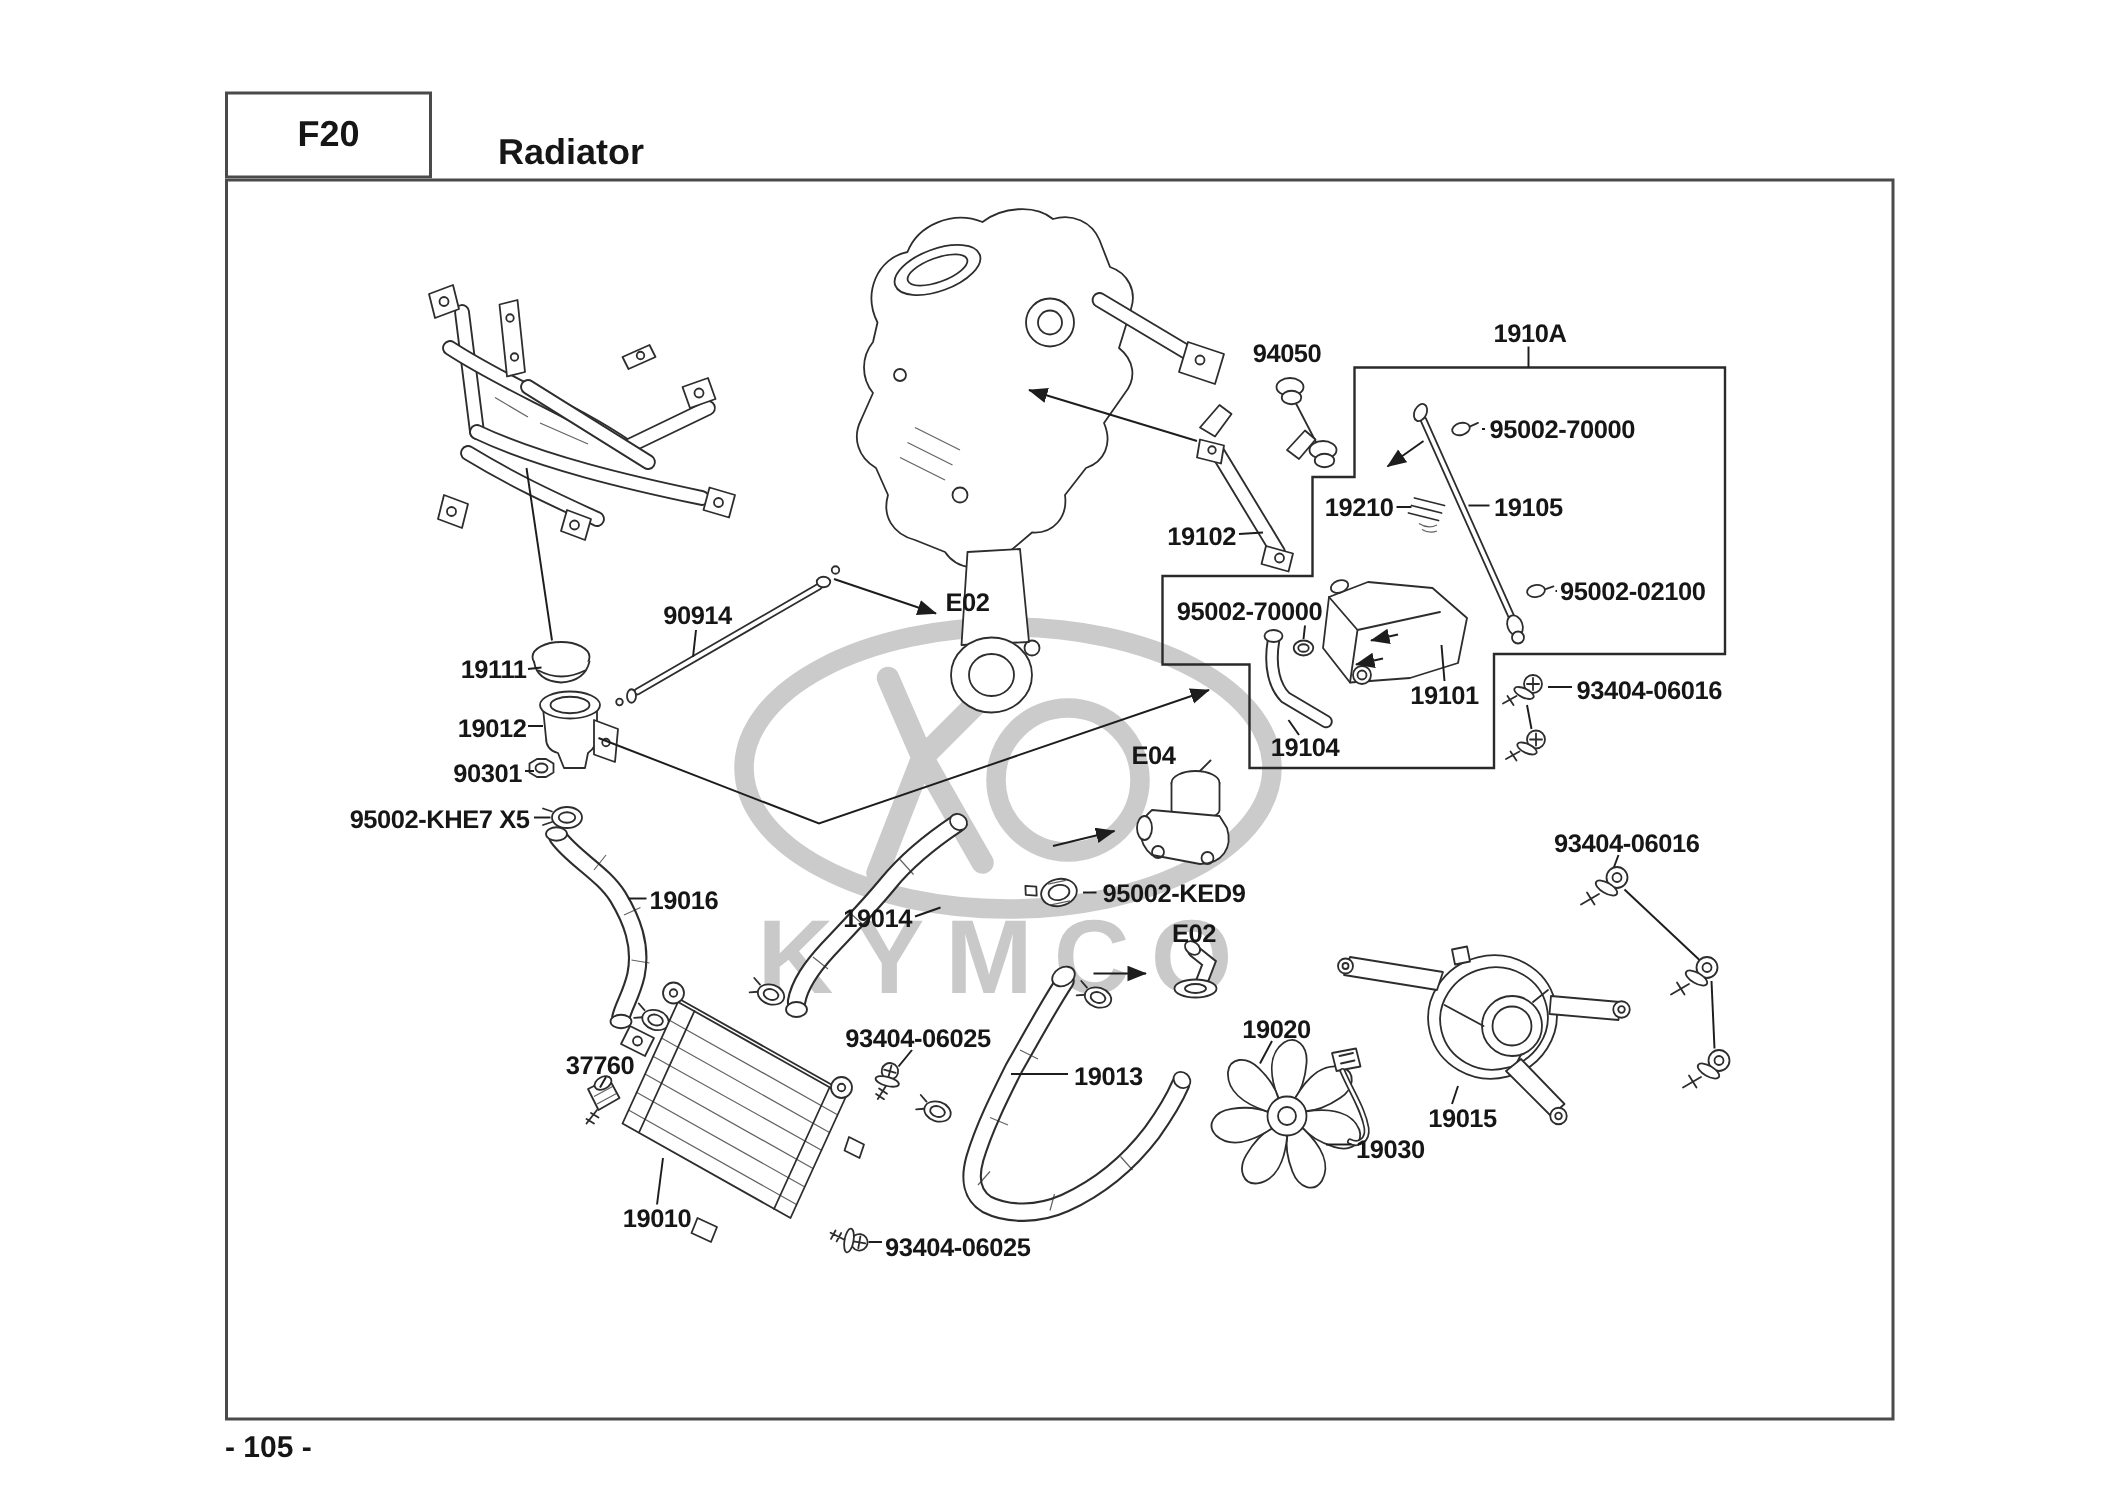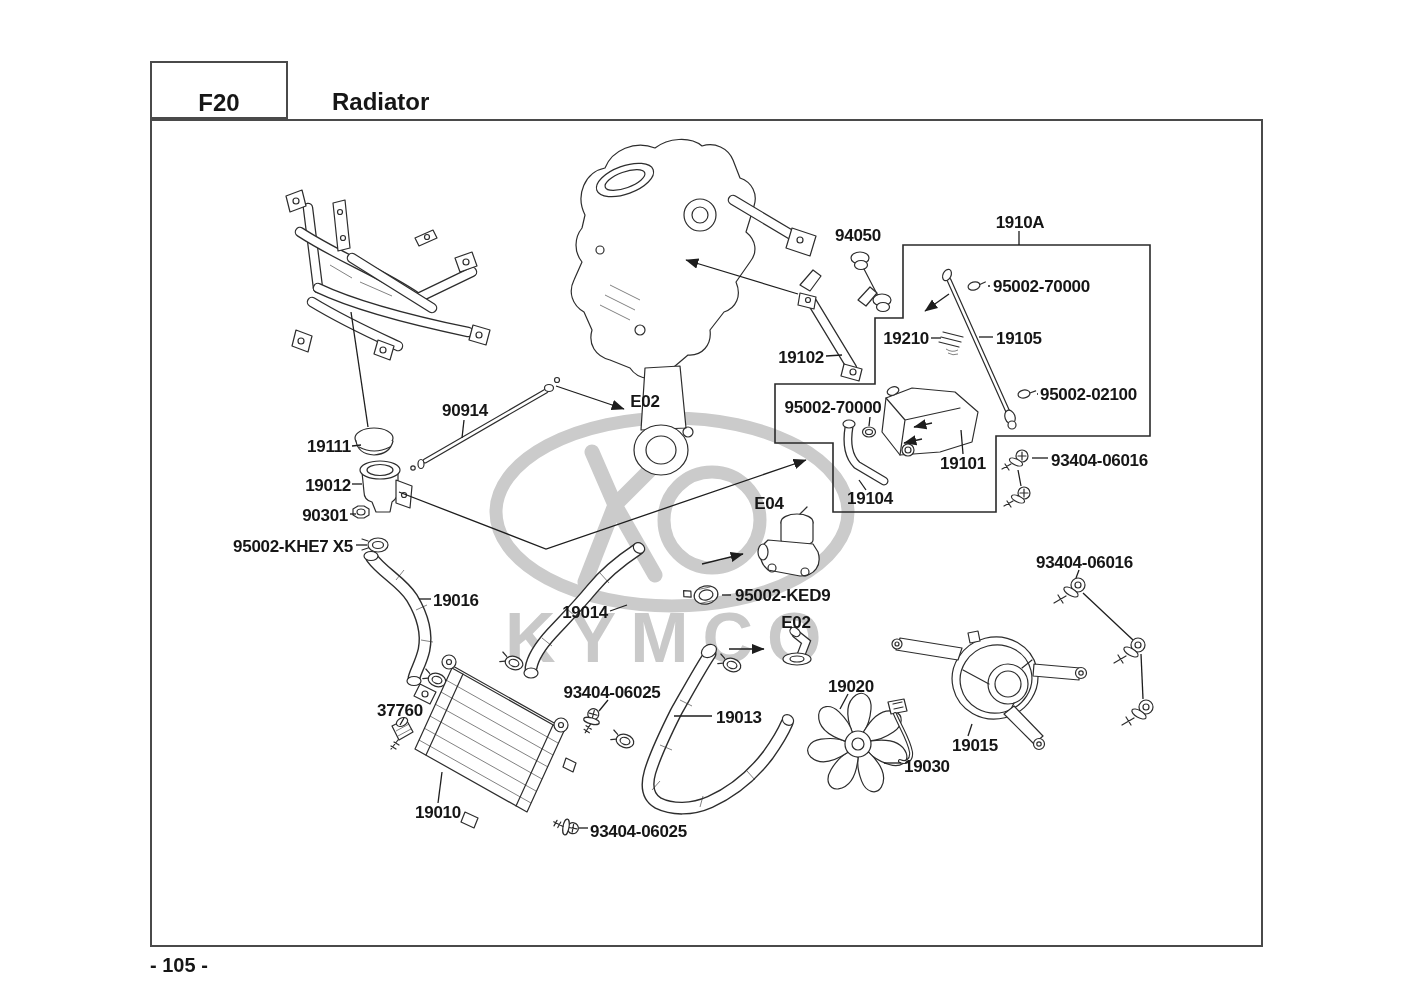--- a/index.html
+++ b/index.html
@@ -1,19 +1,19 @@
 <!DOCTYPE html>
 <html><head>
 <meta charset="utf-8">
 <style>
   html,body{margin:0;padding:0;background:#fff;}
   body{width:1415px;height:1000px;position:relative;overflow:hidden;
        font-family:"Liberation Sans","DejaVu Sans",sans-serif;color:#161616;}
   .page-code-box{position:absolute;left:150px;top:61px;width:138px;height:58px;
-       border:2px solid #4a4a4a;box-sizing:border-box;display:flex;align-items:flex-end;justify-content:center;
+       border:2px solid #4a4a4a;box-sizing:border-box;display:flex;align-items:center;justify-content:center;
        font-size:24px;font-weight:bold;background:#fff;z-index:3;}
   .page-title{position:absolute;left:332px;top:88px;font-size:24px;font-weight:bold;z-index:3;}
   .main-frame{position:absolute;left:150px;top:119px;width:1113px;height:828px;
        border:2px solid #4a4a4a;box-sizing:border-box;background:#fff;z-index:1;}
   .footer-page{position:absolute;left:150px;top:954px;width:1113px;text-align:left;
        font-size:20px;font-weight:bold;z-index:3;}
   svg.diagram{position:absolute;left:150px;top:119px;z-index:2;}
   
   .ln{stroke:#2d2d2d;stroke-width:1.2;fill:none;stroke-linecap:round;stroke-linejoin:round;}
   .lnw{stroke:#2d2d2d;stroke-width:1.2;fill:#fff;stroke-linecap:round;stroke-linejoin:round;}

